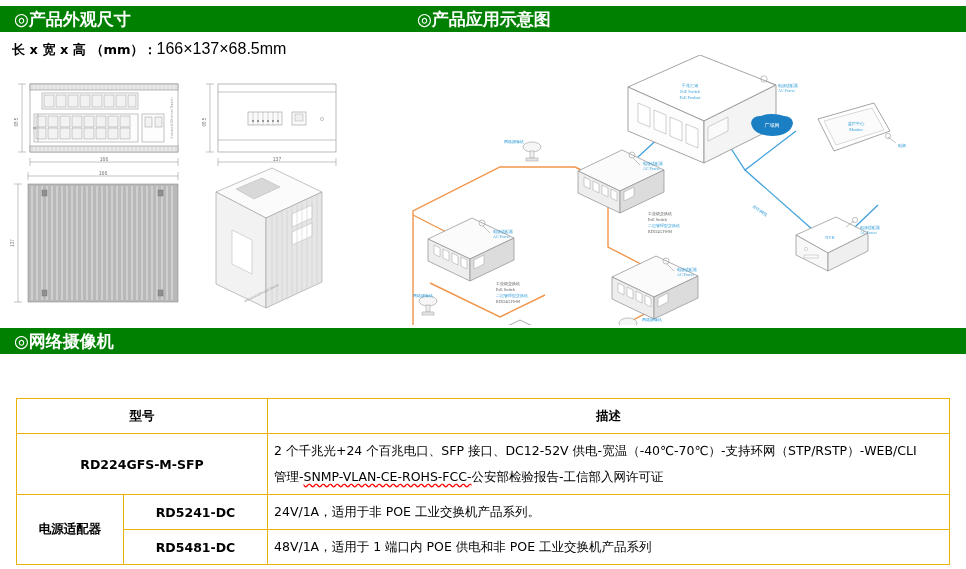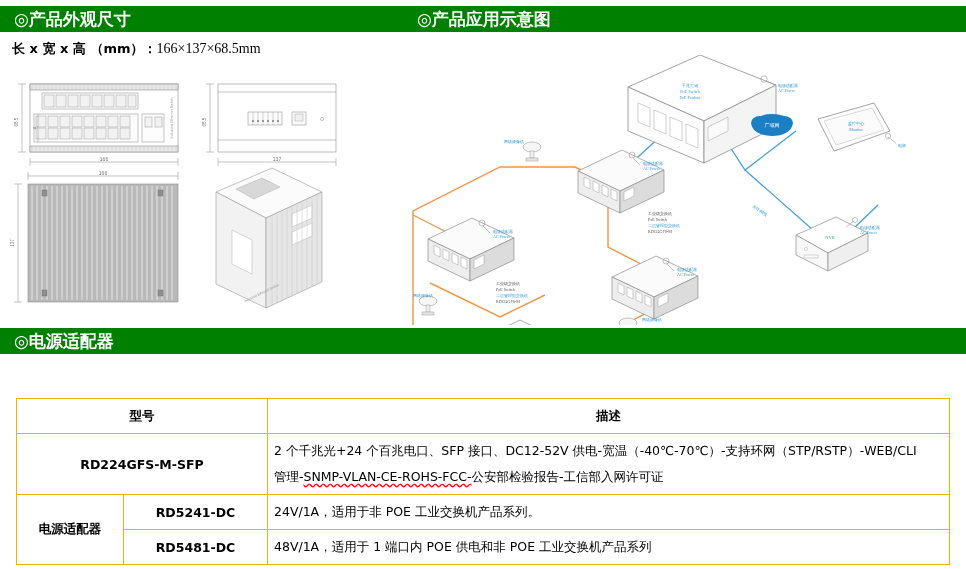--- a/index.html
+++ b/index.html
@@ -17,21 +17,21 @@
     color:#ffffff;font-size:17px;font-weight:bold;
     font-family:"DejaVu Sans","Liberation Sans",sans-serif;
     white-space:nowrap;letter-spacing:0px;
   }
   .dim-line{
     position:absolute;left:12px;top:40px;
     font-size:13px;color:#000;white-space:nowrap;
     font-family:"DejaVu Sans","Liberation Sans",sans-serif;
   }
   .dim-label{font-weight:bold;font-size:13px;}
-  .dim-value{font-weight:normal;font-size:14px;font-family:Liberation Serif, serif;}
+  .dim-value{font-weight:normal;font-size:16px;font-family:Liberation Sans, sans-serif;}
 
   
   #drawings{position:absolute;left:0;top:62px;width:400px;height:258px;}
   svg{display:block;}
 
   
   #topology{position:absolute;left:400px;top:55px;width:566px;height:270px;}
 
   
   #order-table{
@@ -473,21 +473,21 @@
     <circle cx="59" cy="-3" r="2.6" fill="none" stroke="#9a9a9a" stroke-width="0.6"></circle>
     <text x="64" y="6" font-size="4" fill="#2E9BD6">电源适配器</text>
     <text x="64" y="11" font-size="4" fill="#2E9BD6">AC Power</text>
   </g>
 
   <text x="352" y="152" font-size="4" fill="#2E9BD6" transform="rotate(34 352 152)">光纤/网线</text>
 </svg>
 </div>
 
 <div class="green-bar" style="top:328px;"></div>
-<div class="bar-title" style="left:14px;top:328px;">◎电源适配器</div>
+<div class="bar-title" style="left:14px;top:328px;">◎网络摄像机</div>
 
 <table id="order-table">
   <colgroup>
     <col style="width:107px">
       <col style="width:144px">
       <col style="width:682px">
   </colgroup>
   <tbody>
     <tr>
       <td class="th-cell" colspan="2">型号</td>

